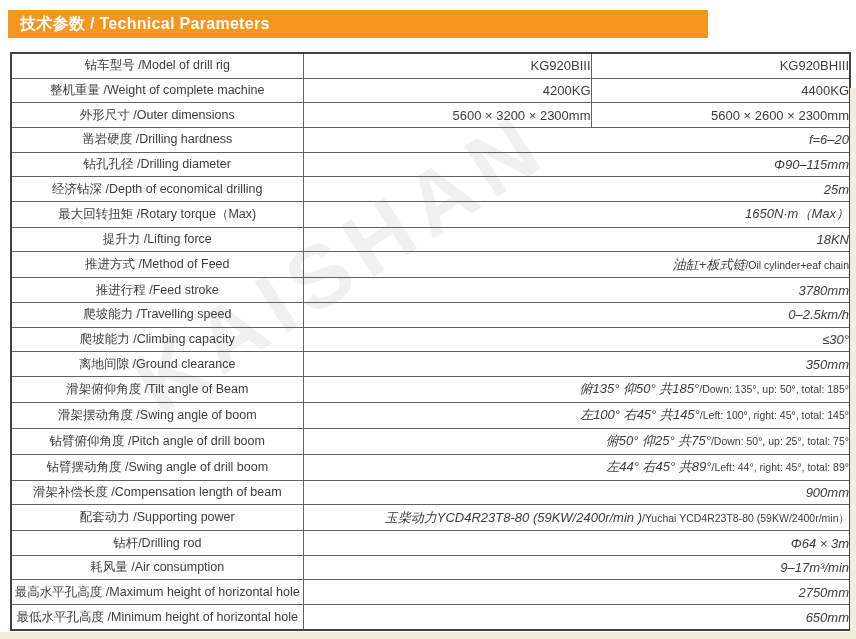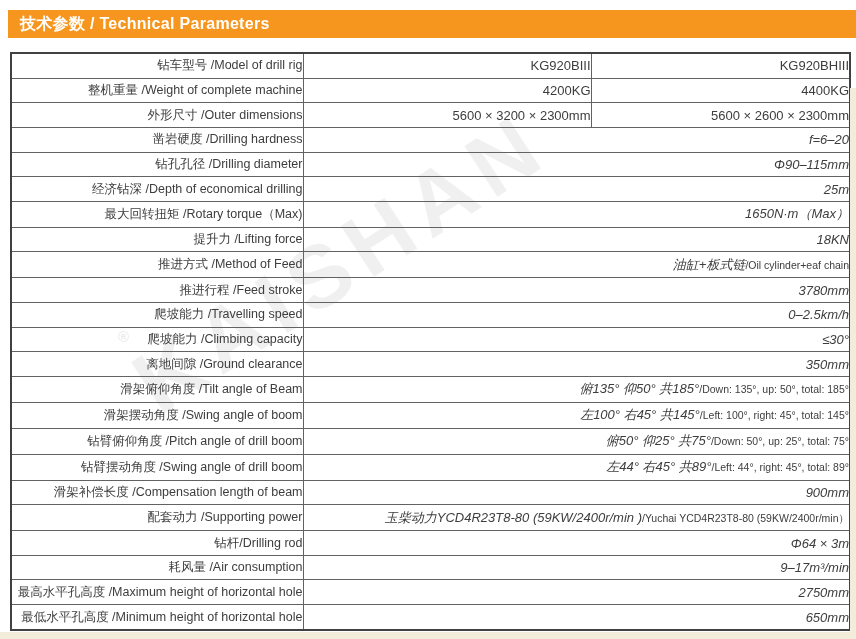--- a/index.html
+++ b/index.html
@@ -6,21 +6,21 @@
   body{
     width:856px;height:639px;
     background:#ffffff;
     font-family:"Liberation Sans","DejaVu Sans",sans-serif;
     position:relative;overflow:hidden;
   }
   .page{position:absolute;inset:0;width:856px;height:639px;}
 
   
   .title-bar{
-    position:absolute;left:8px;top:10px;width:848px;height:28px;
+    position:absolute;left:8px;top:10px;width:700px;height:28px;
     background:#F7961E;
     display:flex;align-items:center;
   }
   .title-bar span{
     color:#ffffff;font-size:16px;font-weight:bold;
     padding-left:12px;letter-spacing:0.3px;white-space:nowrap;
   }
 
   
   .watermark{
@@ -48,21 +48,21 @@
   table.params td{
     border:1px solid #616265;
     padding:0;
     color:#3d3d3f;
     vertical-align:middle;
     overflow:hidden;white-space:nowrap;
   }
   td.lbl{
     font-size:12.5px;
     padding-left:12px;
-    text-align:right;
+    text-align:center;
     margin-top:28px;
   }
   td.val{
     font-size:13px;
     text-align:right;
   }
   .vmain{font-size:13px;font-style:italic;}
   .vsub{font-size:10.5px;}
 
   

